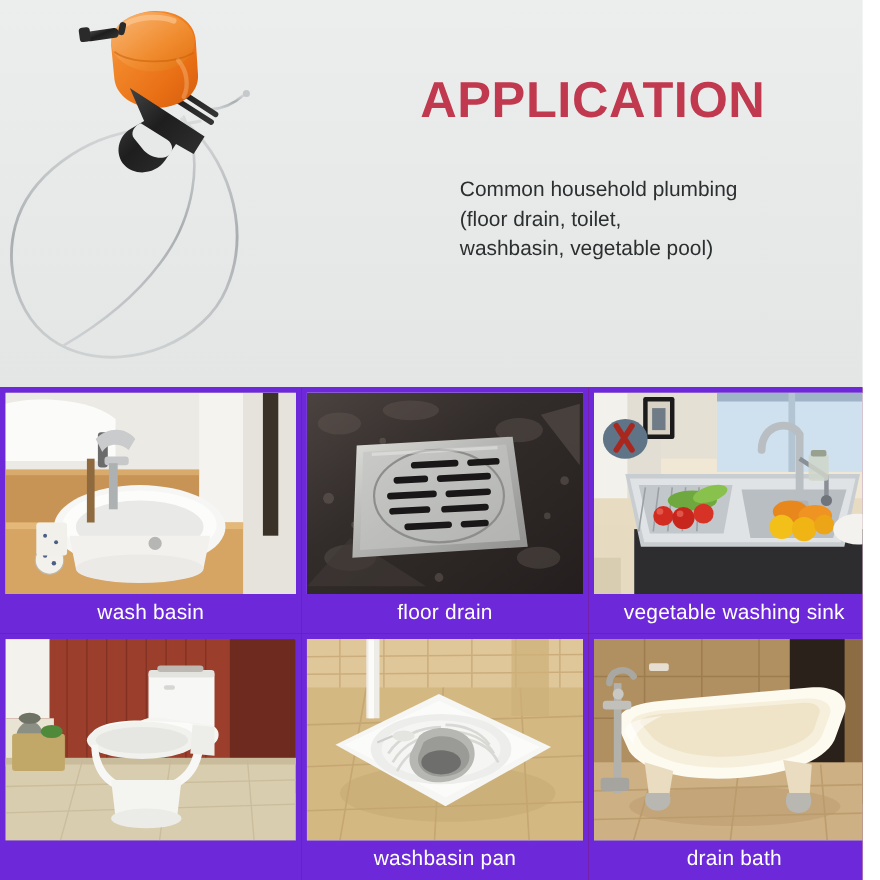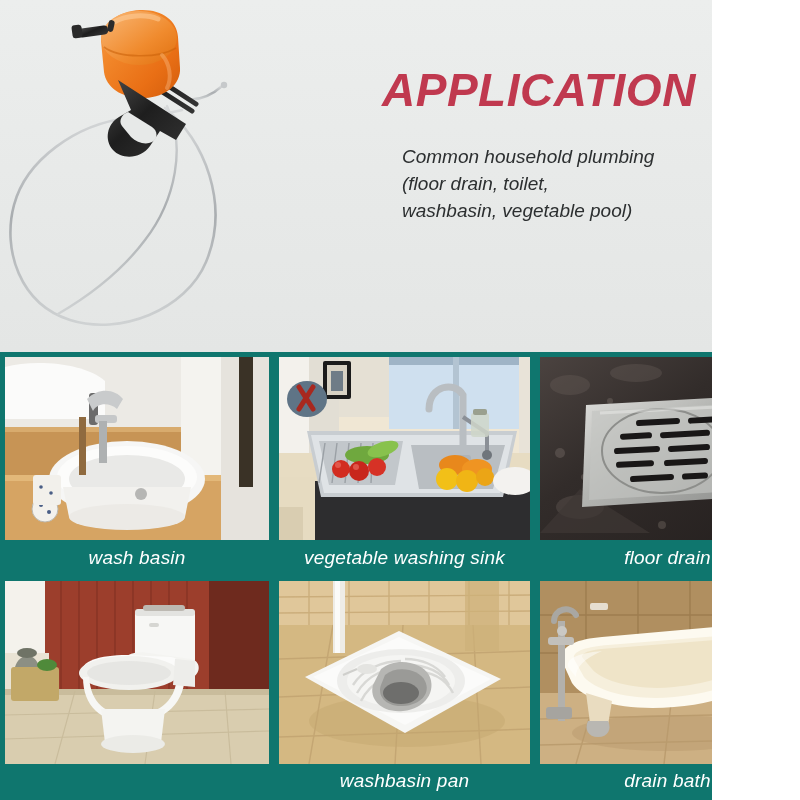--- a/index.html
+++ b/index.html
@@ -7,25 +7,24 @@
     padding: 0;
     background: #ffffff;
   }
   body {
     font-family: "Liberation Sans", sans-serif;
     -webkit-font-smoothing: antialiased;
   }
 
   #page {
     position: relative;
-    width: 712px;
+    width: 784px;
     height: 800px;
     overflow: hidden;
     background: #e9ebea;
-    font-style: italic;
   }
 
   
   .header {
     position: absolute;
     left: 0;
     top: 0;
     width: 800px;
     height: 352px;
     background: linear-gradient(180deg, #eceeed 0%, #e7e9e8 60%, #e4e6e5 100%);
@@ -42,21 +41,21 @@
     font-size: 46px;
     font-weight: bold;
     letter-spacing: 0.5px;
     color: #c0394f;
     line-height: 1.05;
     margin: 0;
     white-space: nowrap;
   }
 
   .app-subtitle {
-    margin: 0;
+    margin: 16px;
     padding-top: 29px;
     padding-left: 20px;
     font-size: 19px;
     line-height: 27px;
     color: #2c2f30;
     white-space: pre-line;
   }
 
   
   .product {
@@ -76,21 +75,21 @@
     width: 800px;
     height: 448px;
     background: #8f0a1e;
     display: grid;
     grid-template-columns: 274px 261px 265px;
     grid-template-rows: 224px 224px;
   }
 
   .cell {
     position: relative;
-    background: #0f766e;
+    background: #6d28d9;
     overflow: hidden;
     box-sizing: border-box;
     padding: 5px 5px 0 5px;
   }
 
   .photo {
     position: relative;
     width: 100%;
     height: 183px;
     overflow: hidden;
@@ -238,20 +237,74 @@
           <rect x="28" y="118" width="28" height="30" rx="3" fill="#f2f0eb"></rect>
           <circle cx="36" cy="130" r="1.8" fill="#4a5e86"></circle>
           <circle cx="46" cy="136" r="1.8" fill="#4a5e86"></circle>
         </svg>
       </div>
       <div class="caption">wash basin</div>
     </div>
 
     <div class="cell row1">
       <div class="photo">
+        <svg viewBox="0 0 255 183" preserveAspectRatio="none" xmlns="http://www.w3.org/2000/svg">
+          <defs>
+            <linearGradient id="stoneG" x1="0" y1="0" x2="1" y2="1">
+              <stop offset="0%" stop-color="#4b4340"></stop>
+              <stop offset="40%" stop-color="#322c2a"></stop>
+              <stop offset="100%" stop-color="#241f1e"></stop>
+            </linearGradient>
+            <linearGradient id="plateG" x1="0" y1="0" x2="1" y2="1">
+              <stop offset="0%" stop-color="#dcdcd9"></stop>
+              <stop offset="45%" stop-color="#b4b5b2"></stop>
+              <stop offset="100%" stop-color="#8e8f8d"></stop>
+            </linearGradient>
+          </defs>
+          <rect width="255" height="183" fill="url(#stoneG)"></rect>
+          <g fill="#6a605b" opacity="0.35">
+            <ellipse cx="30" cy="28" rx="20" ry="10"></ellipse>
+            <ellipse cx="96" cy="16" rx="26" ry="9"></ellipse>
+            <ellipse cx="196" cy="34" rx="22" ry="11"></ellipse>
+            <ellipse cx="40" cy="150" rx="24" ry="12"></ellipse>
+            <ellipse cx="214" cy="150" rx="20" ry="10"></ellipse>
+          </g>
+          <g fill="#8e837c" opacity="0.30">
+            <circle cx="20" cy="96" r="5"></circle>
+              <circle cx="44" cy="120" r="3"></circle>
+            <circle cx="238" cy="80" r="4"></circle>
+              <circle cx="222" cy="112" r="3"></circle>
+            <circle cx="122" cy="168" r="4"></circle>
+              <circle cx="70" cy="44" r="3"></circle>
+          </g>
+          <path d="M216 20 L 252 66 L 252 10 Z" fill="#59504b" opacity="0.6"></path>
+          <path d="M40 132 L 110 176 L 0 176 Z" fill="#3f3835" opacity="0.7"></path>
+          <path d="M46 48 L 190 40 L 204 140 L 42 150 Z" fill="url(#plateG)"></path>
+          <path d="M52 54 L 184 47 L 197 134 L 49 143 Z" fill="#c3c4c1" opacity="0.65"></path>
+          <ellipse cx="122" cy="94" rx="60" ry="42" fill="none" stroke="#8d8e8b" stroke-width="2"></ellipse>
+          <g fill="#191717">
+            <rect x="96" y="62" width="44" height="6" rx="3" transform="rotate(-3 118 65)"></rect>
+            <rect x="148" y="60" width="30" height="6" rx="3" transform="rotate(-3 163 63)"></rect>
+            <rect x="80" y="76" width="32" height="6" rx="3" transform="rotate(-3 96 79)"></rect>
+            <rect x="120" y="74" width="50" height="6" rx="3" transform="rotate(-3 145 77)"></rect>
+            <rect x="74" y="90" width="46" height="6" rx="3" transform="rotate(-3 97 93)"></rect>
+            <rect x="128" y="88" width="42" height="6" rx="3" transform="rotate(-3 149 91)"></rect>
+            <rect x="76" y="104" width="38" height="6" rx="3" transform="rotate(-3 95 107)"></rect>
+            <rect x="124" y="102" width="44" height="6" rx="3" transform="rotate(-3 146 105)"></rect>
+            <rect x="90" y="118" width="44" height="6" rx="3" transform="rotate(-3 112 121)"></rect>
+            <rect x="142" y="116" width="26" height="6" rx="3" transform="rotate(-3 155 119)"></rect>
+          </g>
+          <path d="M60 56 L 176 50" stroke="#f0f0ee" stroke-width="3" opacity="0.45"></path>
+        </svg>
+      </div>
+      <div class="caption">floor drain</div>
+    </div>
+
+    <div class="cell row1">
+      <div class="photo">
         <svg viewBox="0 0 251 183" preserveAspectRatio="none" xmlns="http://www.w3.org/2000/svg">
           <rect width="251" height="183" fill="#f0e7d4"></rect>
           <rect x="0" y="0" width="30" height="110" fill="#f3f1ec"></rect>
           <rect x="30" y="0" width="30" height="120" fill="#e2ded4"></rect>
           <rect x="110" y="0" width="130" height="72" fill="#cfe0ef"></rect>
           <rect x="110" y="0" width="130" height="8" fill="#9fb4c6"></rect>
           <rect x="174" y="0" width="6" height="72" fill="#b3c4d2"></rect>
           <rect x="240" y="0" width="11" height="96" fill="#e8e3d8"></rect>
           <rect x="60" y="0" width="50" height="60" fill="#e5e0d4"></rect>
           <rect x="44" y="4" width="28" height="38" rx="2" fill="#1b1b1b"></rect>
@@ -291,74 +344,20 @@
           <circle cx="188" cy="124" r="11" fill="#f0b515"></circle>
           <circle cx="206" cy="120" r="9" fill="#eba516"></circle>
           <ellipse cx="236" cy="124" rx="22" ry="14" fill="#f3f2ef"></ellipse>
           <rect x="192" y="56" width="18" height="24" rx="3" fill="#cfd6c9" opacity="0.85"></rect>
           <rect x="194" y="52" width="14" height="6" rx="2" fill="#9aa08f"></rect>
         </svg>
       </div>
       <div class="caption">vegetable washing sink</div>
     </div>
 
-    <div class="cell row1">
-      <div class="photo">
-        <svg viewBox="0 0 255 183" preserveAspectRatio="none" xmlns="http://www.w3.org/2000/svg">
-          <defs>
-            <linearGradient id="stoneG" x1="0" y1="0" x2="1" y2="1">
-              <stop offset="0%" stop-color="#4b4340"></stop>
-              <stop offset="40%" stop-color="#322c2a"></stop>
-              <stop offset="100%" stop-color="#241f1e"></stop>
-            </linearGradient>
-            <linearGradient id="plateG" x1="0" y1="0" x2="1" y2="1">
-              <stop offset="0%" stop-color="#dcdcd9"></stop>
-              <stop offset="45%" stop-color="#b4b5b2"></stop>
-              <stop offset="100%" stop-color="#8e8f8d"></stop>
-            </linearGradient>
-          </defs>
-          <rect width="255" height="183" fill="url(#stoneG)"></rect>
-          <g fill="#6a605b" opacity="0.35">
-            <ellipse cx="30" cy="28" rx="20" ry="10"></ellipse>
-            <ellipse cx="96" cy="16" rx="26" ry="9"></ellipse>
-            <ellipse cx="196" cy="34" rx="22" ry="11"></ellipse>
-            <ellipse cx="40" cy="150" rx="24" ry="12"></ellipse>
-            <ellipse cx="214" cy="150" rx="20" ry="10"></ellipse>
-          </g>
-          <g fill="#8e837c" opacity="0.30">
-            <circle cx="20" cy="96" r="5"></circle>
-              <circle cx="44" cy="120" r="3"></circle>
-            <circle cx="238" cy="80" r="4"></circle>
-              <circle cx="222" cy="112" r="3"></circle>
-            <circle cx="122" cy="168" r="4"></circle>
-              <circle cx="70" cy="44" r="3"></circle>
-          </g>
-          <path d="M216 20 L 252 66 L 252 10 Z" fill="#59504b" opacity="0.6"></path>
-          <path d="M40 132 L 110 176 L 0 176 Z" fill="#3f3835" opacity="0.7"></path>
-          <path d="M46 48 L 190 40 L 204 140 L 42 150 Z" fill="url(#plateG)"></path>
-          <path d="M52 54 L 184 47 L 197 134 L 49 143 Z" fill="#c3c4c1" opacity="0.65"></path>
-          <ellipse cx="122" cy="94" rx="60" ry="42" fill="none" stroke="#8d8e8b" stroke-width="2"></ellipse>
-          <g fill="#191717">
-            <rect x="96" y="62" width="44" height="6" rx="3" transform="rotate(-3 118 65)"></rect>
-            <rect x="148" y="60" width="30" height="6" rx="3" transform="rotate(-3 163 63)"></rect>
-            <rect x="80" y="76" width="32" height="6" rx="3" transform="rotate(-3 96 79)"></rect>
-            <rect x="120" y="74" width="50" height="6" rx="3" transform="rotate(-3 145 77)"></rect>
-            <rect x="74" y="90" width="46" height="6" rx="3" transform="rotate(-3 97 93)"></rect>
-            <rect x="128" y="88" width="42" height="6" rx="3" transform="rotate(-3 149 91)"></rect>
-            <rect x="76" y="104" width="38" height="6" rx="3" transform="rotate(-3 95 107)"></rect>
-            <rect x="124" y="102" width="44" height="6" rx="3" transform="rotate(-3 146 105)"></rect>
-            <rect x="90" y="118" width="44" height="6" rx="3" transform="rotate(-3 112 121)"></rect>
-            <rect x="142" y="116" width="26" height="6" rx="3" transform="rotate(-3 155 119)"></rect>
-          </g>
-          <path d="M60 56 L 176 50" stroke="#f0f0ee" stroke-width="3" opacity="0.45"></path>
-        </svg>
-      </div>
-      <div class="caption">floor drain</div>
-    </div>
-
     <div class="cell row2">
       <div class="photo">
         <svg viewBox="0 0 264 183" preserveAspectRatio="none" xmlns="http://www.w3.org/2000/svg">
           <rect width="264" height="183" fill="#8e3a2c"></rect>
           <rect x="40" y="0" width="164" height="130" fill="#9c3e2c"></rect>
           <g stroke="#7b2e21" stroke-width="1.2" opacity="0.75">
             <path d="M56 0 L56 130"></path>
               <path d="M74 0 L74 130"></path>
               <path d="M92 0 L92 130"></path>
             <path d="M110 0 L110 130"></path>

